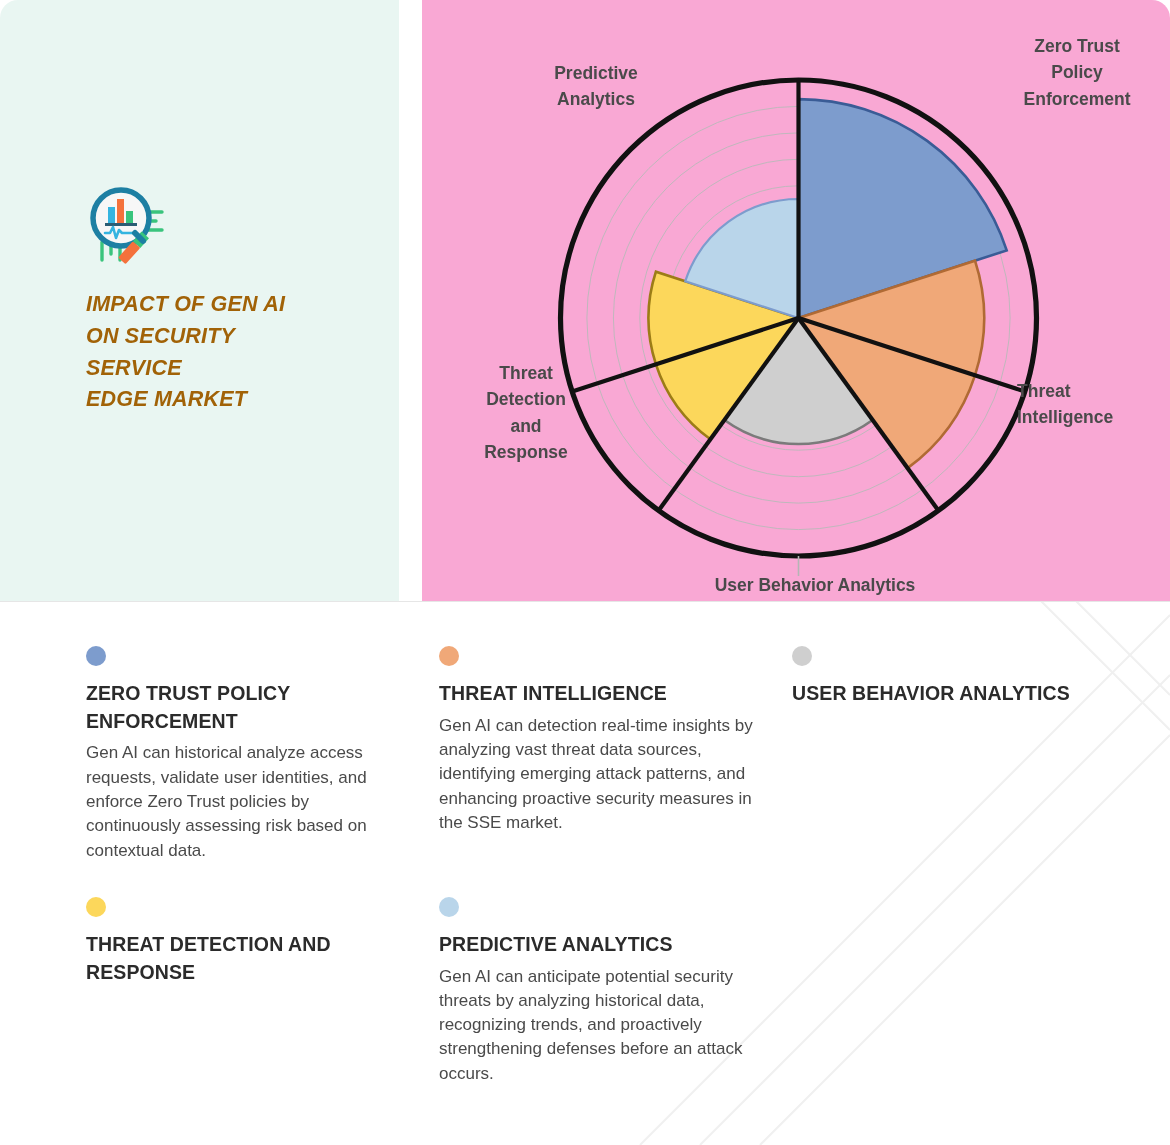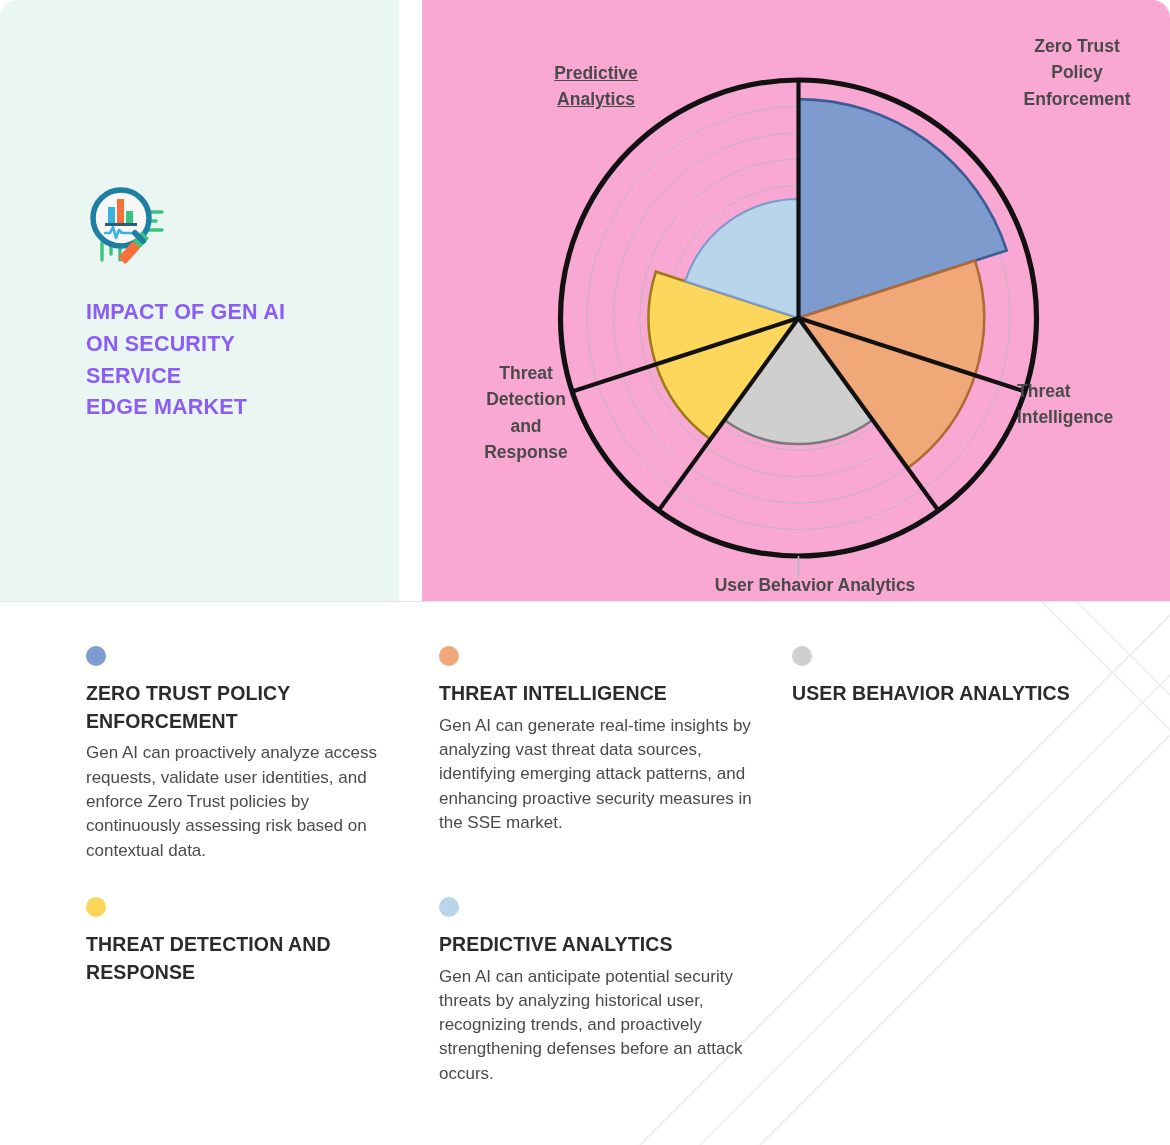--- a/index.html
+++ b/index.html
@@ -20,38 +20,39 @@
   #watermark{position:absolute;inset:0;pointer-events:none;z-index:0;}
   
   #top{position:absolute;left:0;top:0;width:1170px;height:601px;z-index:1;}
   #left-panel{
     position:absolute;left:0;top:0;width:399px;height:601px;
     background:#e9f6f2;
   }
   #panel-inner{position:absolute;left:86px;top:180px;width:300px;}
   #brand-icon{width:84px;height:96px;display:block;}
   #panel-title{
-    margin-top:21px;
+    margin-top:13px;
     font-size:21.5px;line-height:1.48;font-weight:bold;
     letter-spacing:.2px;
-    color:#8b5cf6;
+    color:#a16207;
     text-transform:uppercase;
     white-space:pre-line;
+    font-style:italic;
   }
   #chart-area{position:absolute;left:422px;top:0;width:794px;height:601px;background:#f9a8d4;}
   #chart-svg{position:absolute;left:0;top:0;}
   .axis-label{
     position:absolute;font-size:17.5px;font-weight:bold;color:#4a4a4a;
     line-height:1.5;text-align:center;white-space:pre-line;
   }
   #lbl-zero-trust{left:530px;top:33px;width:250px;}
   #lbl-threat-intel{left:595px;top:378px;width:180px;text-align:left;}
   #lbl-uba{left:243px;top:572px;width:300px;}
   #lbl-tdr{left:4px;top:360px;width:200px;}
-  #lbl-predictive{left:64px;top:60px;width:220px;text-decoration:underline;}
+  #lbl-predictive{left:64px;top:60px;width:220px;}
 
   
   #divider{position:absolute;left:0;top:601px;width:1170px;height:1px;background:#e6e6e6;z-index:2;}
 
   
   #bottom{
     position:absolute;left:0;top:602px;width:1170px;height:543px;z-index:1;
     padding:44px 86px 0 86px;
     box-sizing:border-box;
   }
@@ -168,41 +169,41 @@
   </div>
 
   <div id="divider"></div>
 
   <div id="bottom">
     <div id="grid">
 
       <div class="item">
         <span class="dot" style="background: rgb(125, 156, 205);"></span>
         <h3 class="item-title">ZERO TRUST POLICY ENFORCEMENT</h3>
-        <p class="item-desc">Gen AI can proactively analyze access requests, validate user identities, and enforce Zero Trust policies by continuously assessing risk based on contextual data.</p>
+        <p class="item-desc">Gen AI can historical analyze access requests, validate user identities, and enforce Zero Trust policies by continuously assessing risk based on contextual data.</p>
       </div>
 
       <div class="item">
         <span class="dot" style="background: rgb(240, 168, 120);"></span>
         <h3 class="item-title">THREAT INTELLIGENCE</h3>
-        <p class="item-desc">Gen AI can generate real-time insights by analyzing vast threat data sources, identifying emerging attack patterns, and enhancing proactive security measures in the SSE market.</p>
+        <p class="item-desc">Gen AI can detection real-time insights by analyzing vast threat data sources, identifying emerging attack patterns, and enhancing proactive security measures in the SSE market.</p>
       </div>
 
       <div class="item">
         <span class="dot" style="background: rgb(207, 207, 207);"></span>
         <h3 class="item-title">USER BEHAVIOR ANALYTICS</h3>
       </div>
 
       <div class="item">
         <span class="dot" style="background: rgb(252, 215, 91);"></span>
         <h3 class="item-title">THREAT DETECTION AND RESPONSE</h3>
       </div>
 
       <div class="item">
         <span class="dot" style="background: rgb(185, 213, 234);"></span>
         <h3 class="item-title">PREDICTIVE ANALYTICS</h3>
-        <p class="item-desc">Gen AI can anticipate potential security threats by analyzing historical user, recognizing trends, and proactively strengthening defenses before an attack occurs.</p>
+        <p class="item-desc">Gen AI can anticipate potential security threats by analyzing historical data, recognizing trends, and proactively strengthening defenses before an attack occurs.</p>
       </div>
 
     </div>
   </div>
 
 </div>
 
 </body></html>

